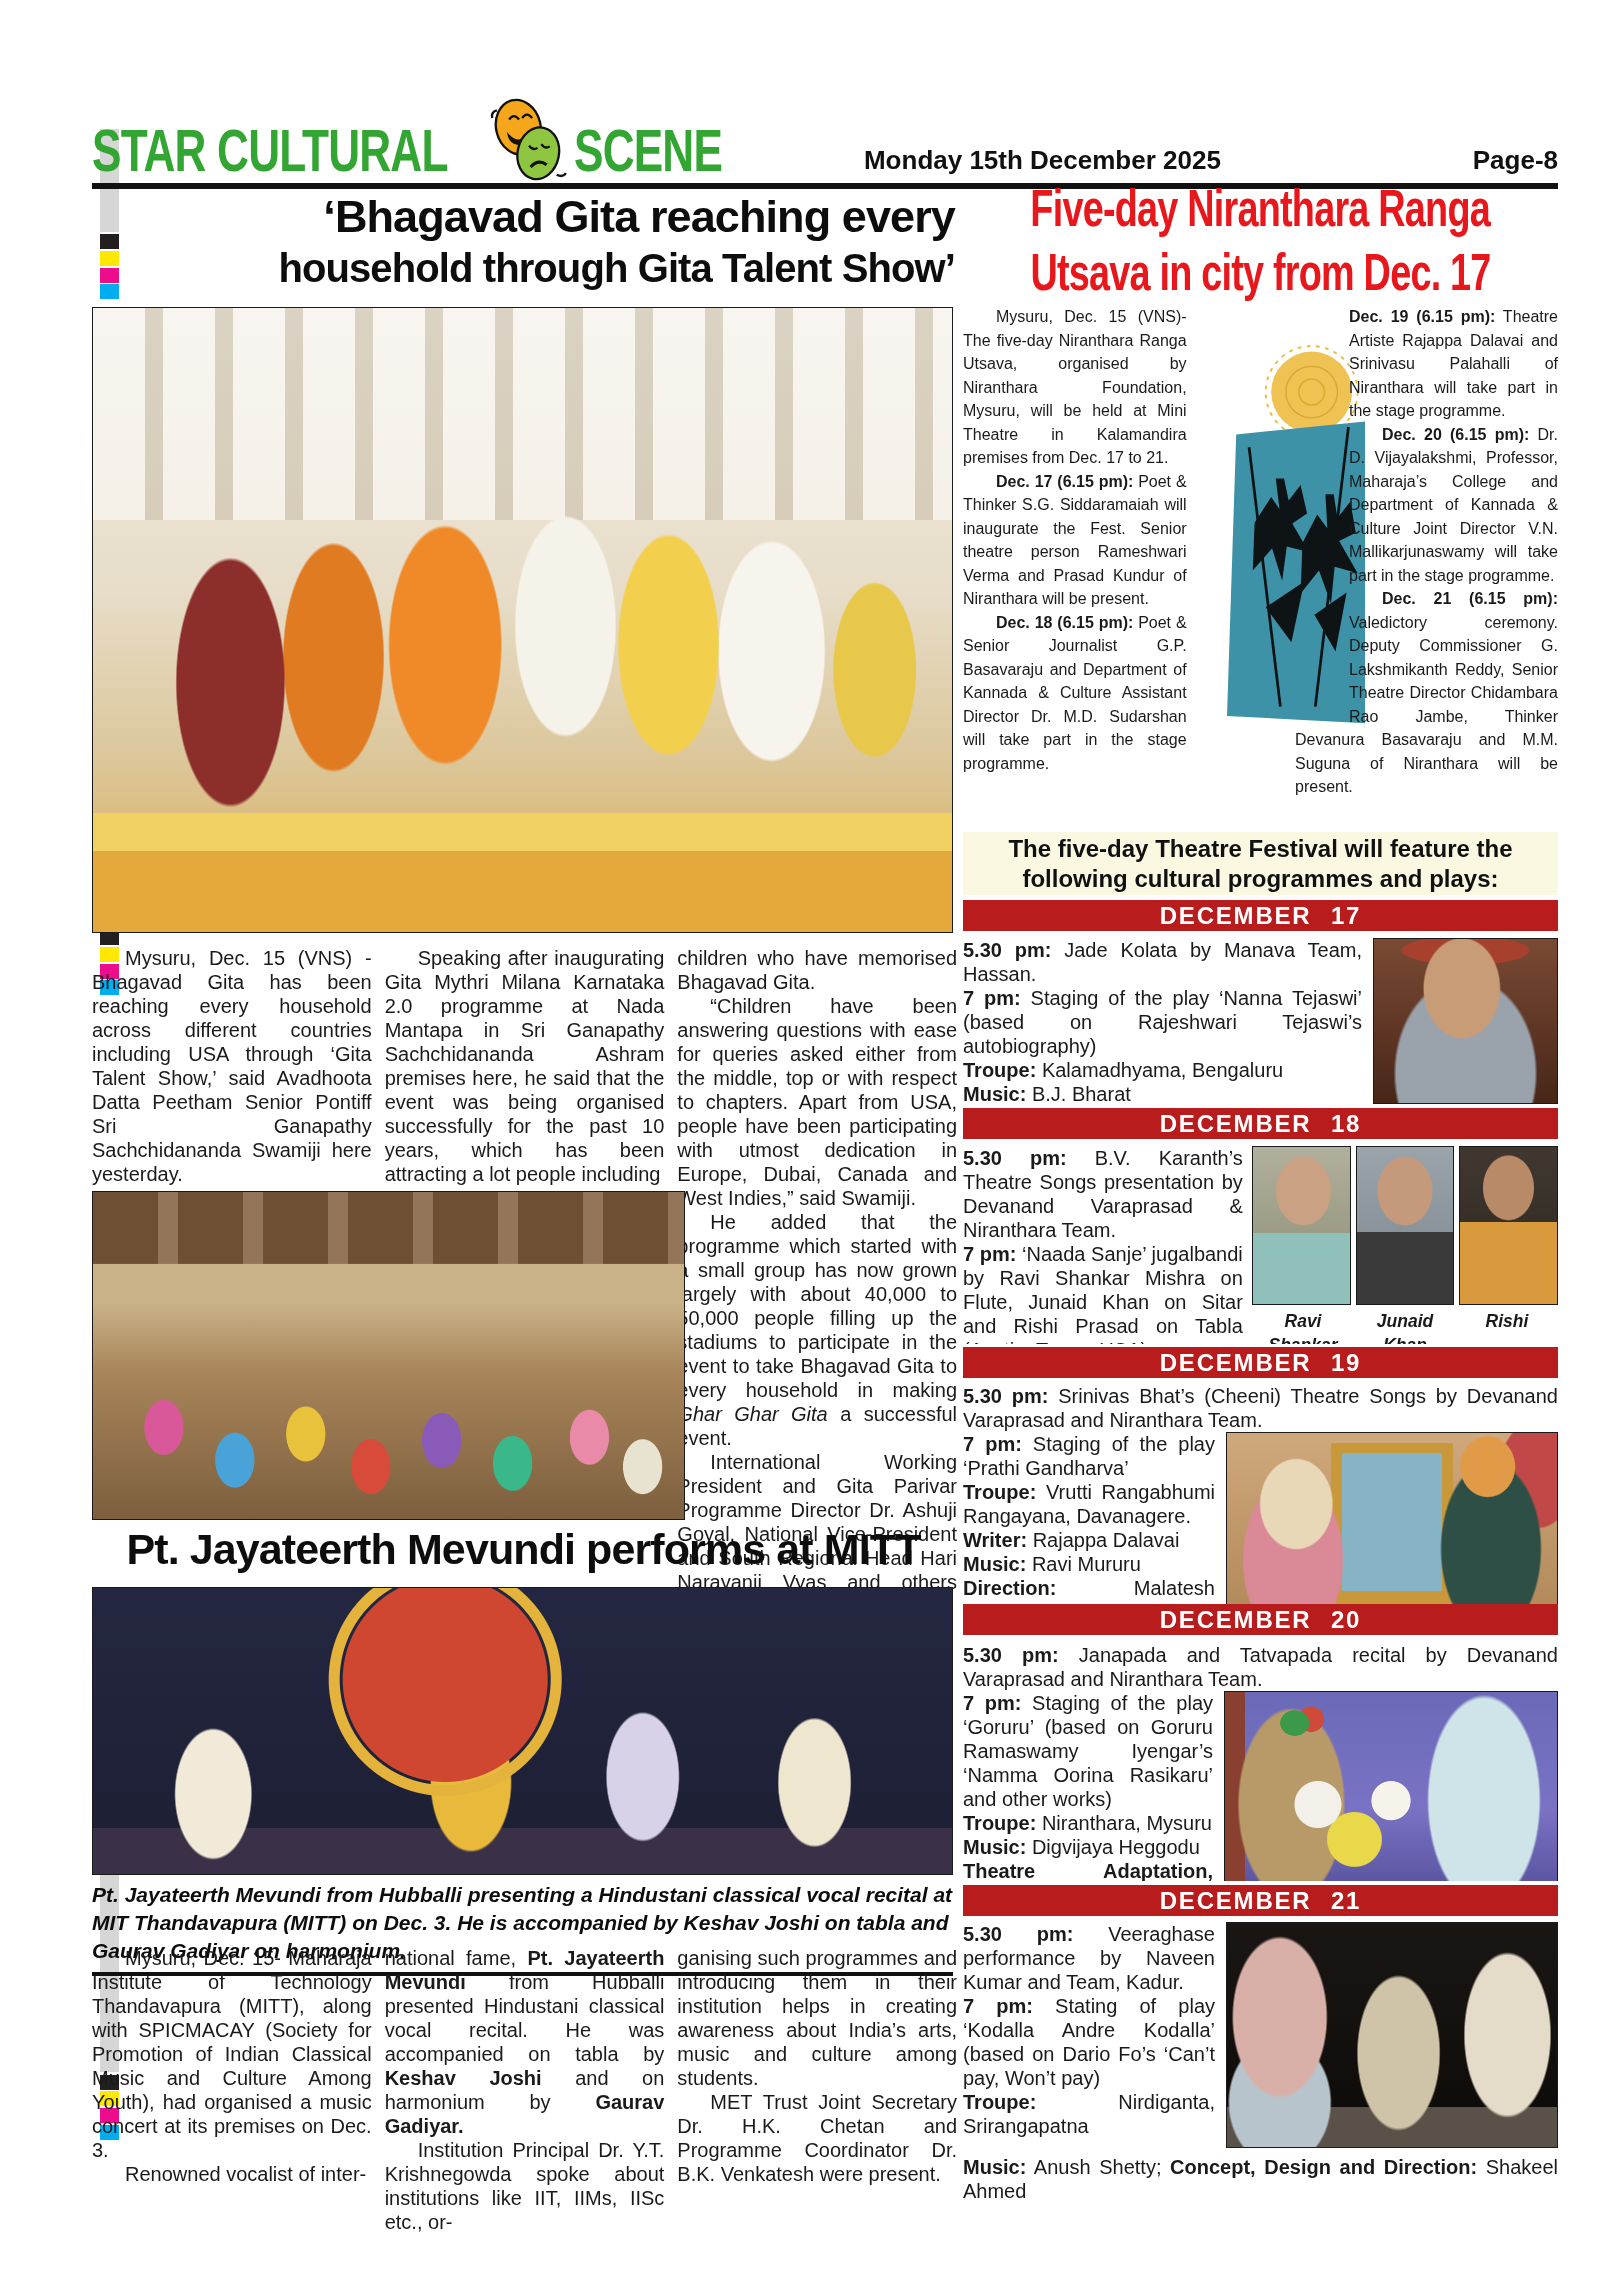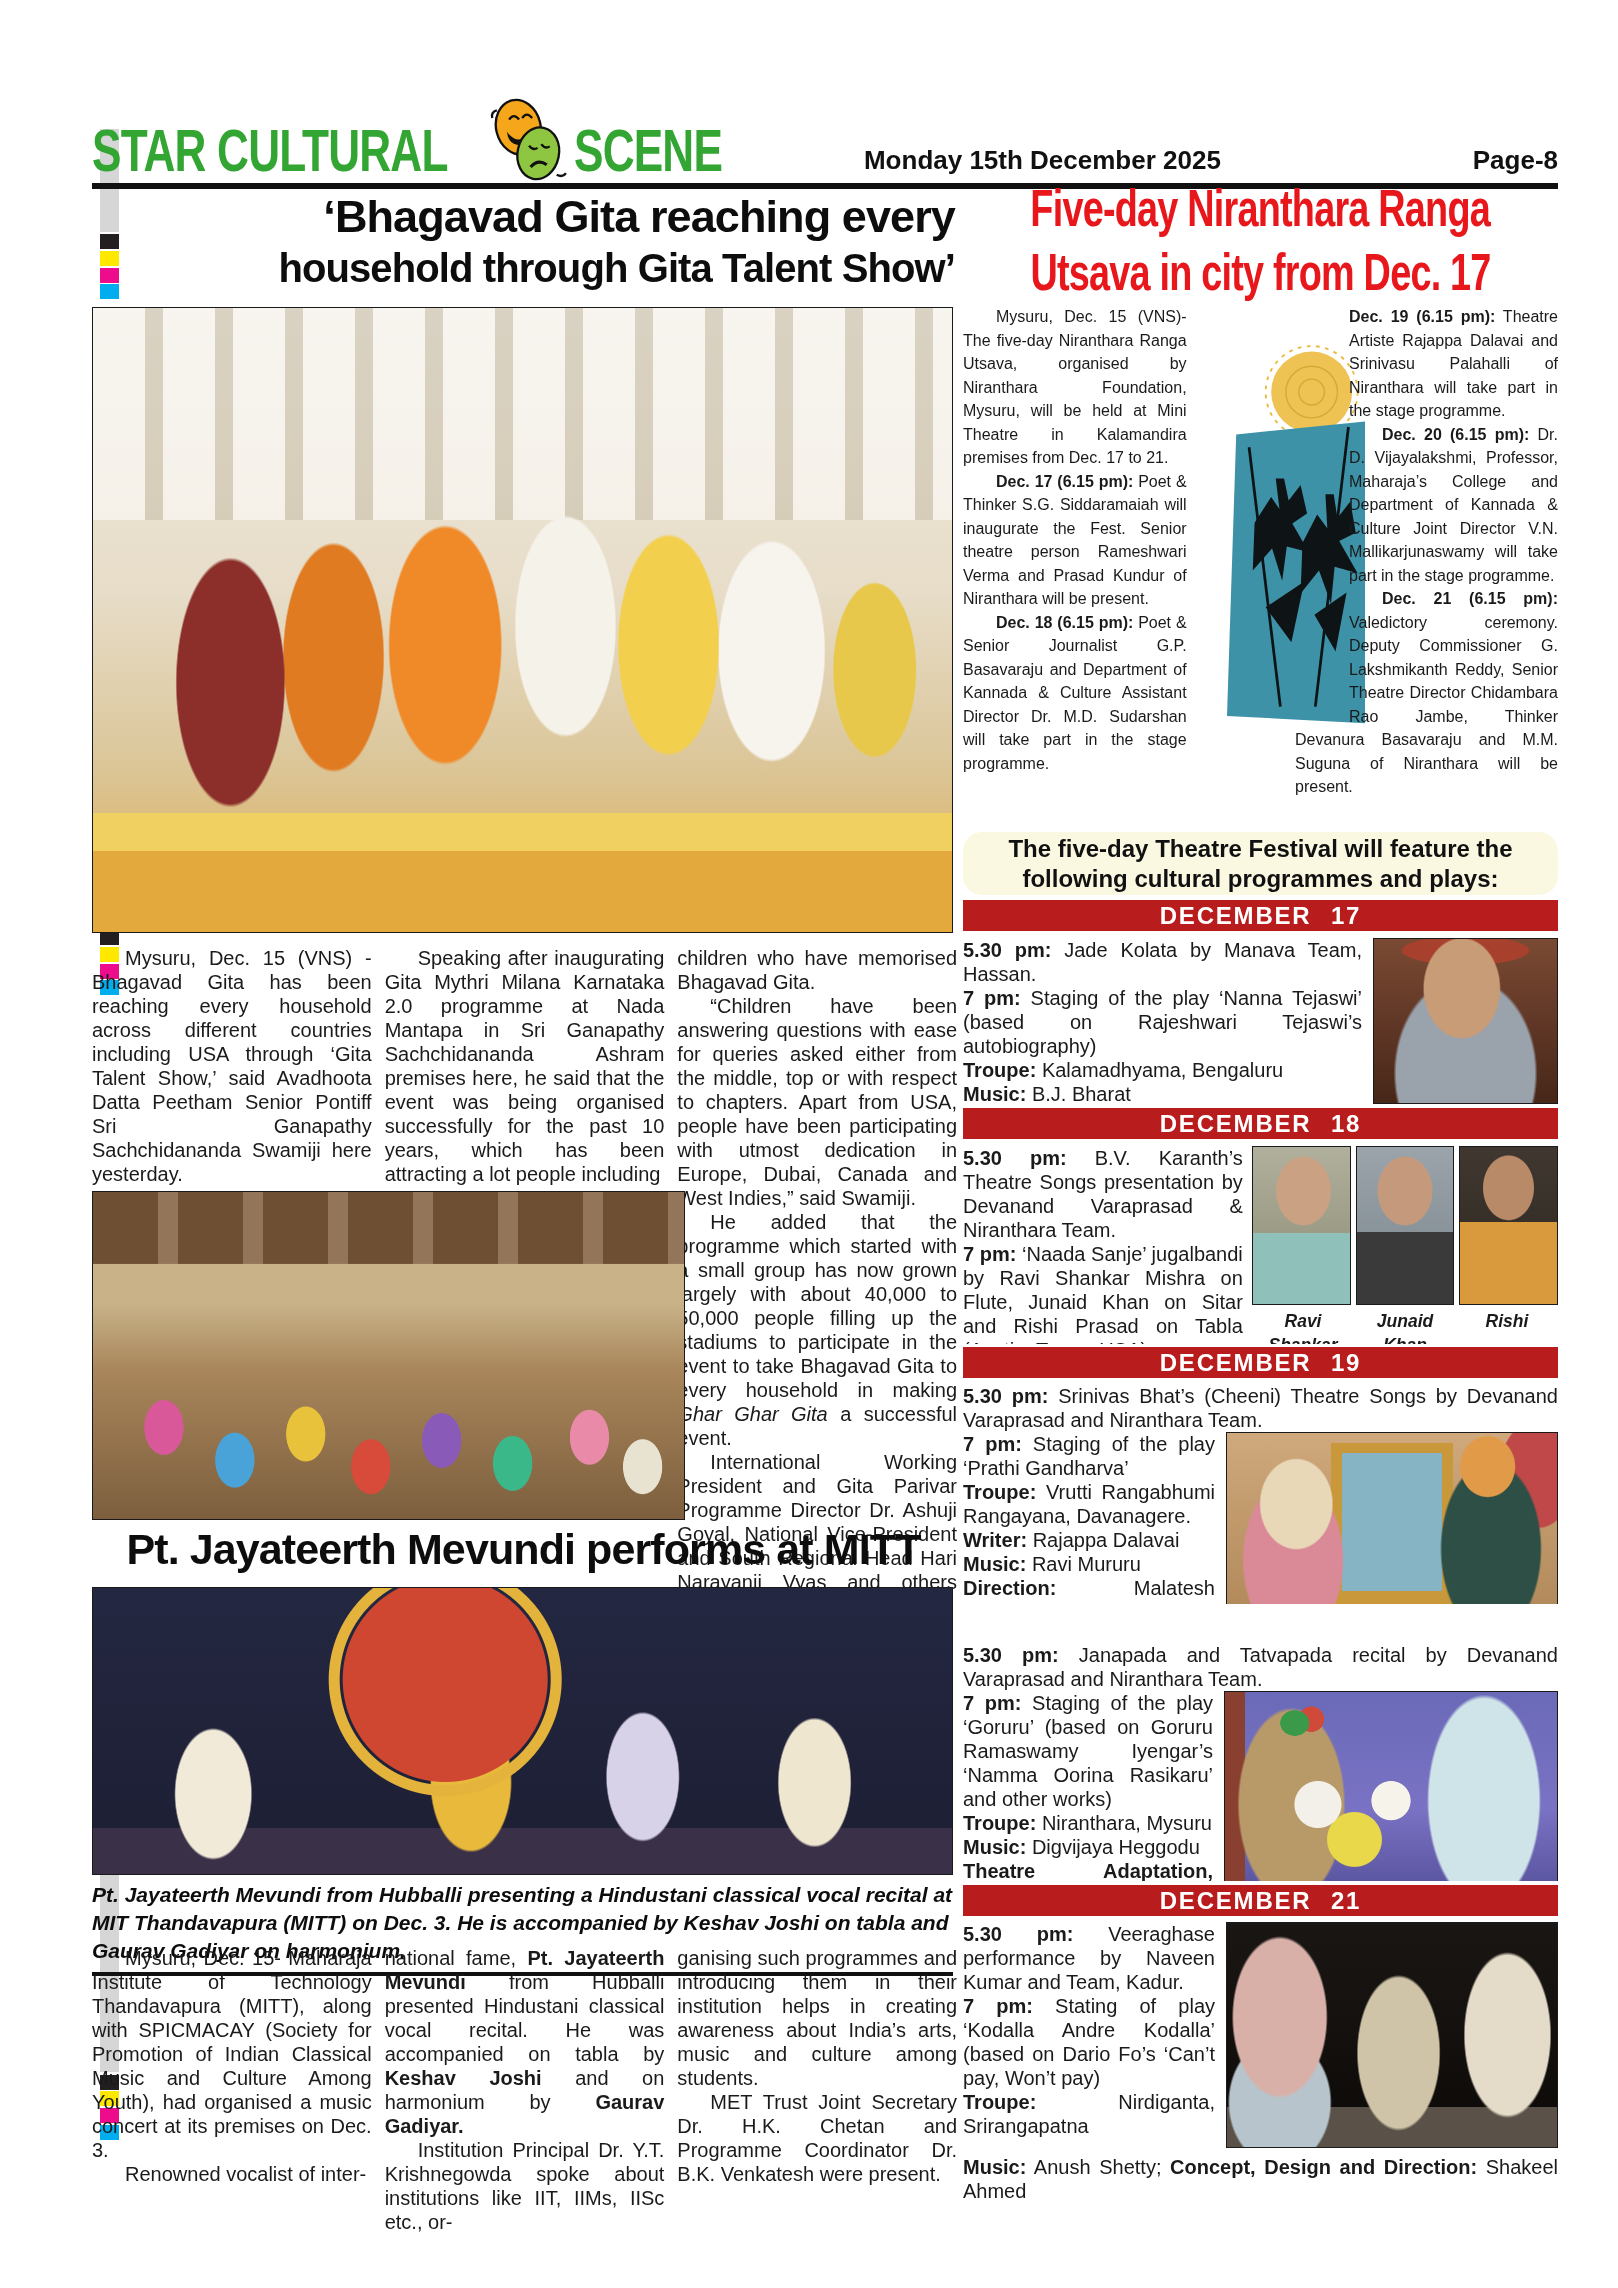--- a/index.html
+++ b/index.html
@@ -144,21 +144,21 @@
   .mitt-cols{position:absolute;left:92px;top:1946px;width:865px;display:flex;gap:13px;}
   .mitt-cols .col{width:280px;font-size:20px;line-height:24px;text-align:justify;}
   
   .nira-body{position:absolute;left:963px;top:305px;width:595px;height:522px;overflow:hidden;
              display:flex;gap:14px;font-size:16px;line-height:23.5px;text-align:justify;justify-content:space-between;}
   .nira-colA{width:318px;}
   .nira-colB{width:263px;}
   .nira-illus{float:right;width:138px;height:397px;margin:33px -51px 9.2px 7.4px;}
   .colB-spacer{float:left;width:54px;height:420px;}
   .festival-note{position:absolute;left:963px;top:832px;width:595px;height:63px;background:#fbf8e2;
-                 display:flex;align-items:center;justify-content:center;text-align:center;border-radius:19px;}
+                 display:flex;align-items:center;justify-content:center;text-align:center;}
   .festival-note div{font-size:24px;font-weight:bold;line-height:29.5px;padding:0 31px;color:#111;}
   
   .sched-banner{position:absolute;left:963px;width:595px;height:31px;background:#b91c1c;
                 text-align:center;line-height:31px;}
   .sched-banner span{color:#fff;font-size:24px;font-weight:bold;letter-spacing:1.8px;word-spacing:11px;}
   .sched-content{position:absolute;left:963px;width:595px;font-size:20px;line-height:24px;
                  text-align:justify;overflow:hidden;}
   .clearit{clear:right;}
 </style>
 </head>
@@ -320,20 +320,21 @@
   <div class="sched-content" style="top:1384px;height:220px">
     <p><b>5.30 pm:</b><span> Srinivas Bhat’s (Cheeni) Theatre Songs by Devanand Varaprasad and Niranthara Team.</span></p>
     <div id="photo-d19" class="ph d-photo"></div>
     <p><b>7 pm:</b><span> Staging of the play ‘Prathi Gandharva’</span></p>
     <p><b>Troupe:</b><span> Vrutti Rangabhumi Rangayana, Davanagere.</span></p>
     <p><b>Writer:</b><span> Rajappa Dalavai</span></p>
     <p><b>Music:</b><span> Ravi Mururu</span></p>
     <p><b>Direction:</b><span> Malatesh Badiger</span></p>
   </div>
 
+  <div class="sched-banner" style="top:1604px"><span>DECEMBER 20</span></div>
   <div class="sched-content" style="top:1643px;height:238px">
     <p><b>5.30 pm:</b><span> Janapada and Tatvapada recital by Devanand Varaprasad and Niranthara Team.</span></p>
     <div id="photo-d20" class="ph d-photo"></div>
     <p><b>7 pm:</b><span> Staging of the play ‘Goruru’ (based on Goruru Ramaswamy Iyengar’s ‘Namma Oorina Rasikaru’ and other works)</span></p>
     <p><b>Troupe:</b><span> Niranthara, Mysuru</span></p>
     <p><b>Music:</b><span> Digvijaya Heggodu</span></p>
     <p><b>Theatre Adaptation, Design and Direction:</b></p>
   </div>
 
   <div class="sched-banner" style="top:1885px"><span>DECEMBER 21</span></div>

